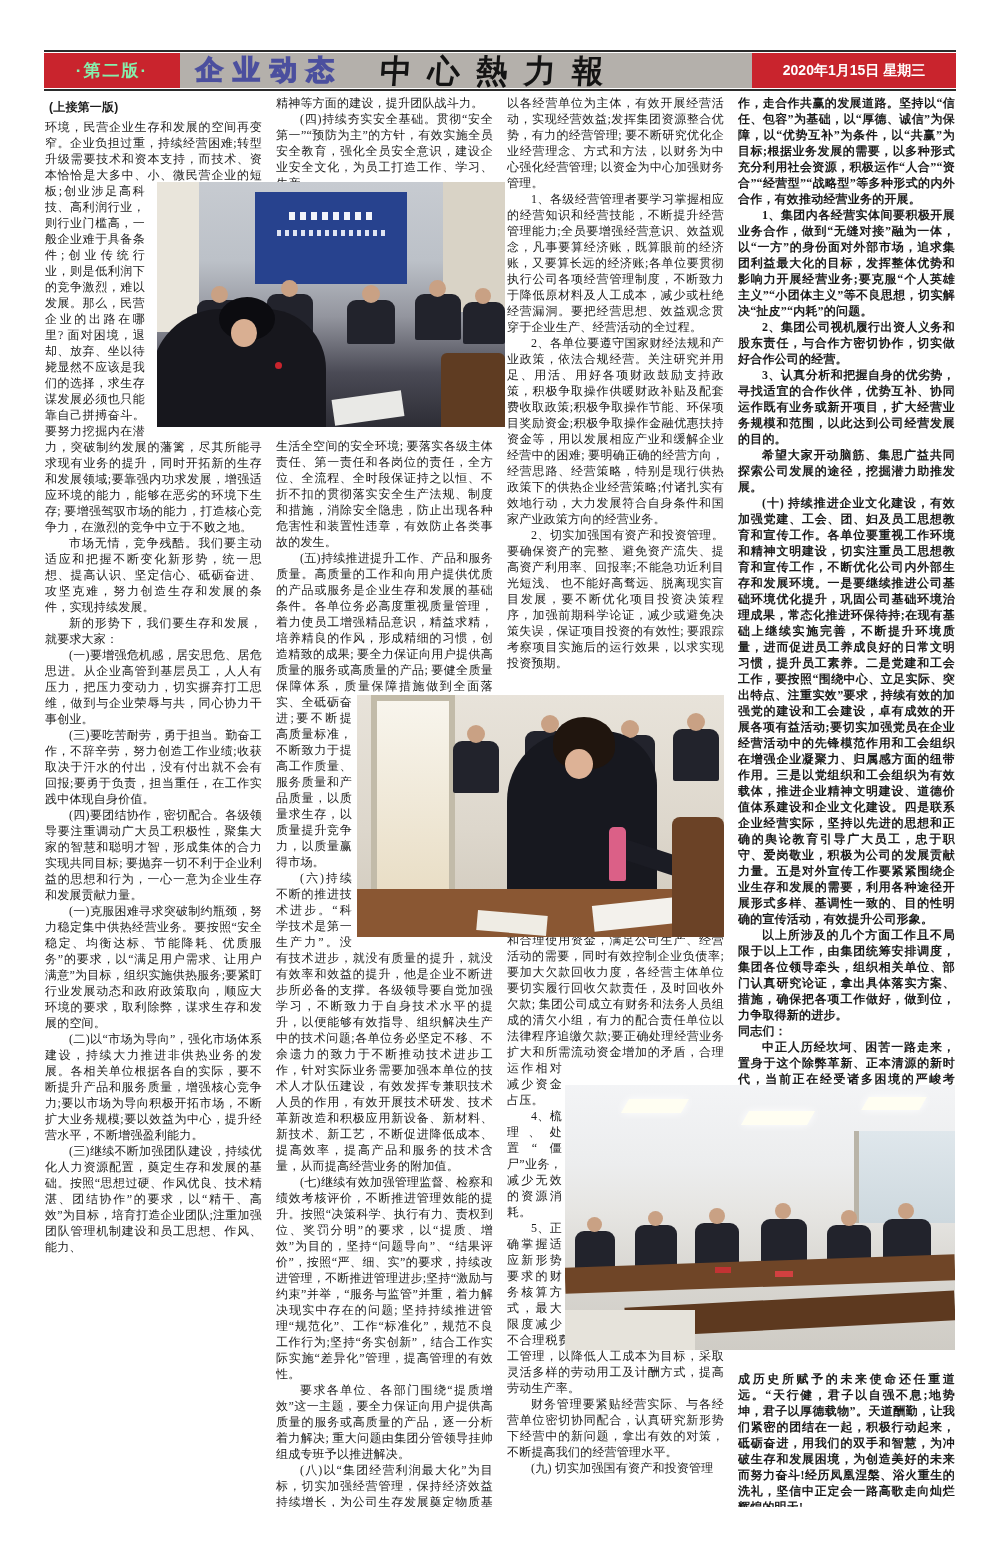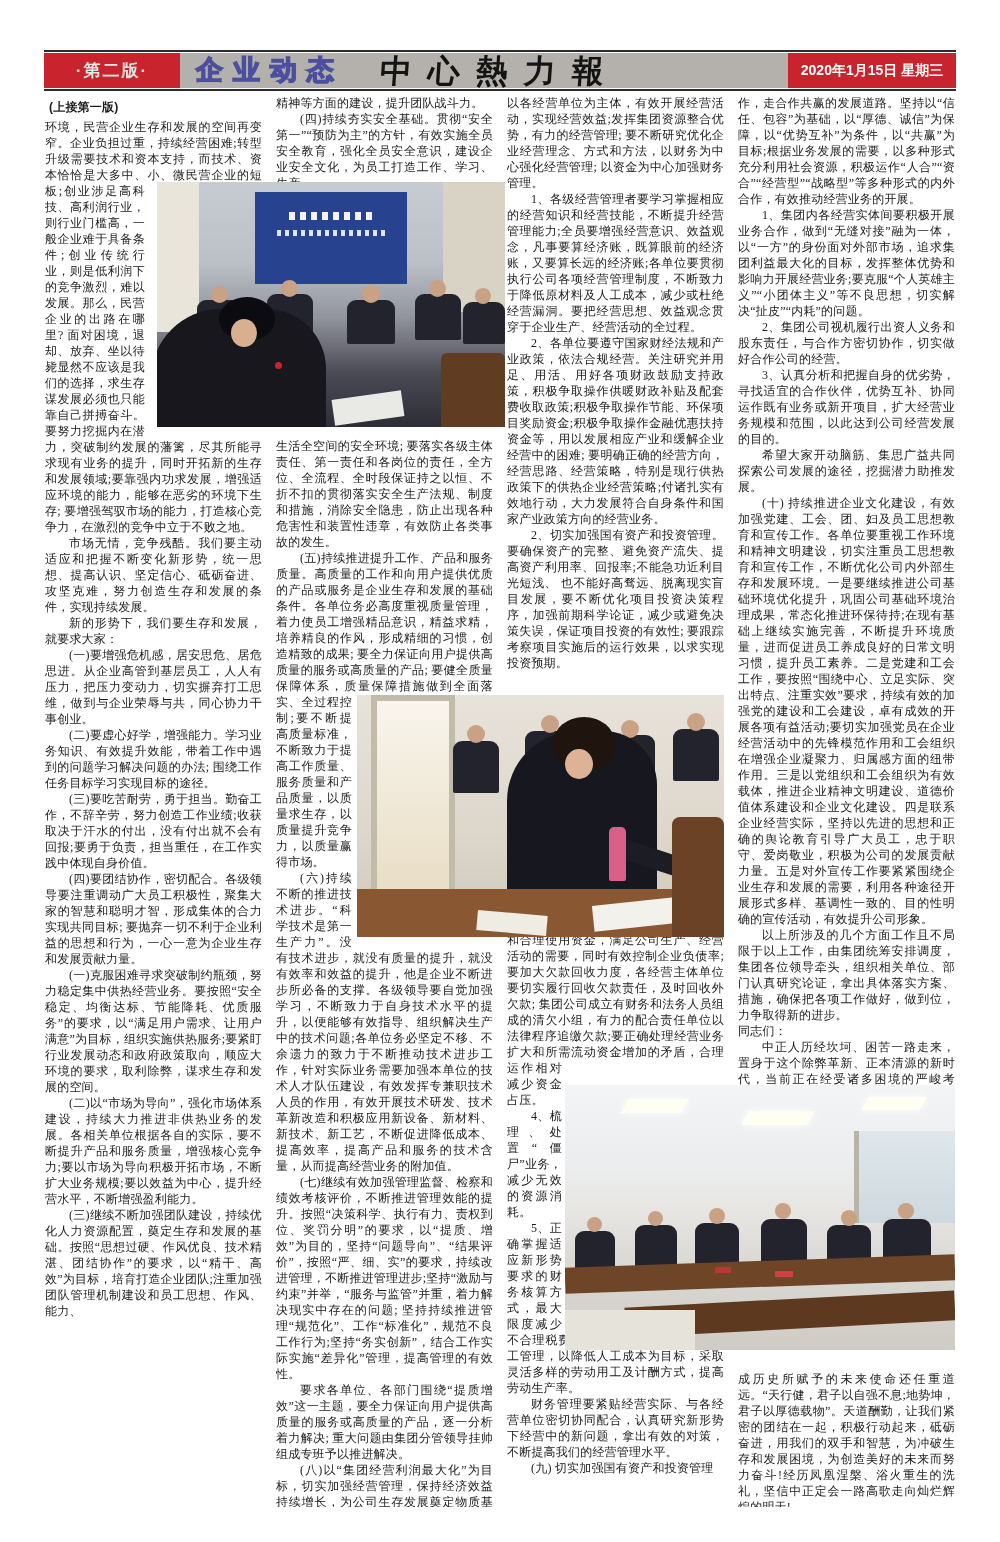--- a/index.html
+++ b/index.html
@@ -2,33 +2,33 @@
 <html><head>
 <meta charset="utf-8">
 <style>
   html,body{margin:0;padding:0;background:#ffffff;}
   body{width:1000px;height:1542px;position:relative;font-family:"Liberation Serif","DejaVu Serif",serif;color:#1b1b1b;}
   
   .rule{position:absolute;left:44px;width:912px;background:#2b2b2b;}
   #rule-top{top:50px;height:2px;}
   #rule-bottom{top:89px;height:2px;}
   #header-bar{position:absolute;left:44px;top:53px;width:912px;height:35px;background:#b4b0ab;}
-  #edition-box{position:absolute;left:44px;top:53px;width:136px;height:35px;background:#c9242d;color:#e5e5e5;
+  #edition-box{position:absolute;left:44px;top:53px;width:136px;height:35px;background:#c9242d;color:#86efac;
     font-family:"Liberation Sans",sans-serif;font-weight:bold;font-size:17px;line-height:35px;text-align:center;letter-spacing:2px;}
   #section-title{position:absolute;left:196px;top:53px;height:38px;line-height:35px;
     font-family:"Liberation Sans",sans-serif;font-weight:bold;font-size:27px;letter-spacing:10px;color:#ffffff;
     -webkit-text-stroke:1.4px #4b4f9e;text-shadow:0 0 1px #4b4f9e;}
   #masthead{position:absolute;left:0;right:0;top:50px;height:40px;text-align:center;
     font-family:"DejaVu Serif",serif;font-weight:bold;font-size:32px;letter-spacing:16px;color:#141414;transform:skewX(-4deg);}
-  #date-box{position:absolute;right:44px;top:53px;width:168px;height:35px;background:#c9242d;color:#fff;
+  #date-box{position:absolute;right:44px;top:53px;width:204px;height:35px;background:#c9242d;color:#fff;
     font-family:"Liberation Sans",sans-serif;font-weight:bold;font-size:14px;line-height:35px;text-align:center;}
   
   .col{position:absolute;top:95px;width:217px;height:1412px;overflow:hidden;
     text-align:justify;font-size:12px;line-height:16px;letter-spacing:0.2px;}
-  #col-1{left:45px;} #col-2{left:276px;} #col-3{left:507px;} #col-4{left:738px;}
+  #col-1{left:45px;} #col-2{left:276px;} #col-3{left:507px;} #col-4{left:738px;font-weight:bold;}
   .para{margin:0;text-indent:24px;}
   .cont{margin:0;text-indent:0;}
   .heading{margin:0;text-indent:24px;font-family:"Liberation Sans",sans-serif;font-weight:bold;font-size:12.5px;}
   .leadbold{margin:4px;text-indent:0;font-family:"Liberation Sans",sans-serif;font-weight:bold;}
   
   .fl{float:right;}
   .fl-p1{width:117px;height:247px;}
   .fl-p2{width:141px;height:246px;}
   .fl-p3{width:162px;height:270px;}
   .block-sp{width:100%;}
@@ -87,37 +87,36 @@
 <div id="rule-bottom" class="rule"></div>
 
 <div id="col-1" class="col">
   <p class="leadbold">(上接第一版)</p>
   <div class="cont">
     <span>环境，民营企业生存和发展的空间再变窄。企业负担过重，持续经营困难;转型升级需要技术和资本支持，而技术、资本恰恰是大多中、小、微民营企业的短板;</span><span class="fl fl-p1"></span><span>创业涉足高科技、高利润行业，则行业门槛高，一般企业难于具备条件;创业传统行业，则是低利润下的竞争激烈，难以发展。那么，民营企业的出路在哪里? 面对困境，退却、放弃、坐以待毙显然不应该是我们的选择，求生存谋发展必须也只能靠自己拼搏奋斗。要努力挖掘内在潜力，突破制约发展的藩篱，尽其所能寻求现有业务的提升，同时开拓新的生存和发展领域;要靠强内功求发展，增强适应环境的能力，能够在恶劣的环境下生存; 要增强驾驭市场的能力，打造核心竞争力，在激烈的竞争中立于不败之地。</span>
   </div>
   <p class="para">市场无情，竞争残酷。我们要主动适应和把握不断变化新形势，统一思想、提高认识、坚定信心、砥砺奋进、攻坚克难，努力创造生存和发展的条件，实现持续发展。</p>
   <p class="para">新的形势下，我们要生存和发展，就要求大家：</p>
   <p class="para">(一)要增强危机感，居安思危、居危思进。从企业高管到基层员工，人人有压力，把压力变动力，切实摒弃打工思维，做到与企业荣辱与共，同心协力干事创业。</p>
-  <p class="para">(二)要虚心好学，增强能力。学习业务知识、有效提升效能，带着工作中遇到的问题学习解决问题的办法; 围绕工作任务目标学习实现目标的途径。</p>
   <p class="para">(三)要吃苦耐劳，勇于担当。勤奋工作，不辞辛劳，努力创造工作业绩;收获取决于汗水的付出，没有付出就不会有回报;要勇于负责，担当重任，在工作实践中体现自身价值。</p>
   <p class="para">(四)要团结协作，密切配合。各级领导要注重调动广大员工积极性，聚集大家的智慧和聪明才智，形成集体的合力实现共同目标; 要抛弃一切不利于企业利益的思想和行为，一心一意为企业生存和发展贡献力量。</p>
   <p class="para">(一)克服困难寻求突破制约瓶颈，努力稳定集中供热经营业务。要按照“安全稳定、均衡达标、节能降耗、优质服务”的要求，以“满足用户需求、让用户满意”为目标，组织实施供热服务;要紧盯行业发展动态和政府政策取向，顺应大环境的要求，取利除弊，谋求生存和发展的空间。</p>
   <p class="para">(二)以“市场为导向”，强化市场体系建设，持续大力推进非供热业务的发展。各相关单位根据各自的实际，要不断提升产品和服务质量，增强核心竞争力;要以市场为导向积极开拓市场，不断扩大业务规模;要以效益为中心，提升经营水平，不断增强盈利能力。</p>
   <p class="para">(三)继续不断加强团队建设，持续优化人力资源配置，奠定生存和发展的基础。按照“思想过硬、作风优良、技术精湛、团结协作”的要求，以“精干、高效”为目标，培育打造企业团队;注重加强团队管理机制建设和员工思想、作风、能力、</p>
 </div>
 
 <div id="col-2" class="col">
   <p class="cont">精神等方面的建设，提升团队战斗力。</p>
   <div class="para">
     <span>(四)持续夯实安全基础。贯彻“安全第一”“预防为主”的方针，有效实施全员安全教育，强化全员安全意识，建设企业安全文化，为员工打造工作、学习、生产、</span>
     <span class="block-sp sp-p1" style="display:block"></span>
     <span>生活全空间的安全环境; 要落实各级主体责任、第一责任和各岗位的责任，全方位、全流程、全时段保证持之以恒、不折不扣的贯彻落实安全生产法规、制度和措施，消除安全隐患，防止出现各种危害性和装置性违章，有效防止各类事故的发生。</span>
   </div>
   <div class="para">
-    <span>(五)持续推进提升工作、产品和服务质量。高质量的工作和向用户提供优质的产品或服务是企业生存和发展的基础条件。各单位务必高度重视质量管理，着力使员工增强精品意识，精益求精，培养精良的作风，形成精细的习惯，创造精致的成果; 要全力保证向用户提供高质量的服务或高质量的产品; 要健全质量保障体系，质量保障措施做到全面落实、全</span><span class="fl fl-p2"></span><span>过程控制;要不断提高质量标准，不断致力于提高工作质量、服务质量和产品质量，以质量求生存，以质量提升竞争力，以质量赢得市场。</span>
+    <span>(五)持续推进提升工作、产品和服务质量。高质量的工作和向用户提供优质的产品或服务是企业生存和发展的基础条件。各单位务必高度重视质量管理，着力使员工增强精品意识，精益求精，培养精良的作风，形成精细的习惯，创造精致的成果; 要全力保证向用户提供高质量的服务或高质量的产品; 要健全质量保障体系，质量保障措施做到全面落实、全</span><span class="fl fl-p2"></span><span>砥砺奋进;要不断提高质量标准，不断致力于提高工作质量、服务质量和产品质量，以质量求生存，以质量提升竞争力，以质量赢得市场。</span>
   </div>
   <p class="para">(六)持续不断的推进技术进步。“科学技术是第一生产力”。没有技术进步，就没有质量的提升，就没有效率和效益的提升，他是企业不断进步所必备的支撑。各级领导要自觉加强学习，不断致力于自身技术水平的提升，以便能够有效指导、组织解决生产中的技术问题;各单位务必坚定不移、不余遗力的致力于不断推动技术进步工作，针对实际业务需要加强本单位的技术人才队伍建设，有效发挥专兼职技术人员的作用，有效开展技术研发、技术革新改造和积极应用新设备、新材料、新技术、新工艺，不断促进降低成本、提高效率，提高产品和服务的技术含量，从而提高经营业务的附加值。</p>
   <p class="para">(七)继续有效加强管理监督、检察和绩效考核评价，不断推进管理效能的提升。按照“决策科学、执行有力、责权到位、奖罚分明”的要求，以“提质、增效”为目的，坚持“问题导向”、“结果评价”，按照“严、细、实”的要求，持续改进管理，不断推进管理进步;坚持“激励与约束”并举，“服务与监管”并重，着力解决现实中存在的问题; 坚持持续推进管理“规范化”、工作“标准化”，规范不良工作行为;坚持“务实创新”，结合工作实际实施“差异化”管理，提高管理的有效性。</p>
   <p class="para">要求各单位、各部门围绕“提质增效”这一主题，要全力保证向用户提供高质量的服务或高质量的产品，逐一分析着力解决; 重大问题由集团分管领导挂帅组成专班予以推进解决。</p>
   <p class="para">(八)以“集团经营利润最大化”为目标，切实加强经营管理，保持经济效益持续增长，为公司生存发展奠定物质基础。</p>
 </div>
 
 <div id="col-3" class="col">
   <p class="cont">以各经营单位为主体，有效开展经营活动，实现经营效益;发挥集团资源整合优势，有力的经营管理; 要不断研究优化企业经营理念、方式和方法，以财务为中心强化经营管理; 以资金为中心加强财务管理。</p>
   <p class="para">1、各级经营管理者要学习掌握相应的经营知识和经营技能，不断提升经营管理能力;全员要增强经营意识、效益观念，凡事要算经济账，既算眼前的经济账，又要算长远的经济账;各单位要贯彻执行公司各项经营管理制度，不断致力于降低原材料及人工成本，减少或杜绝经营漏洞。要把经营思想、效益观念贯穿于企业生产、经营活动的全过程。</p>

